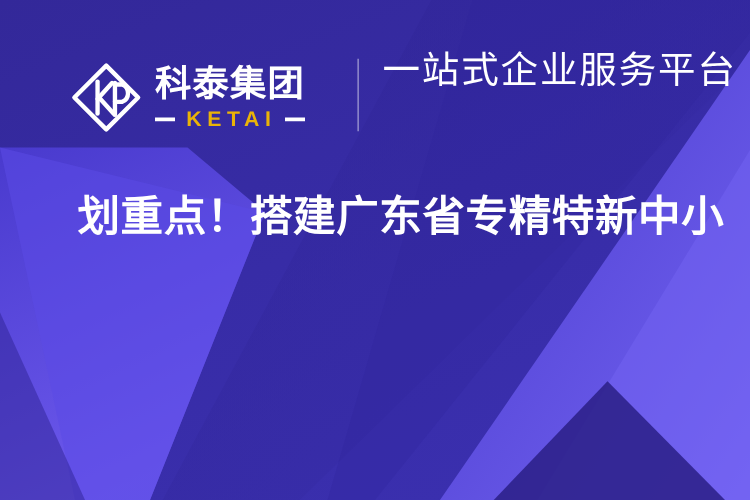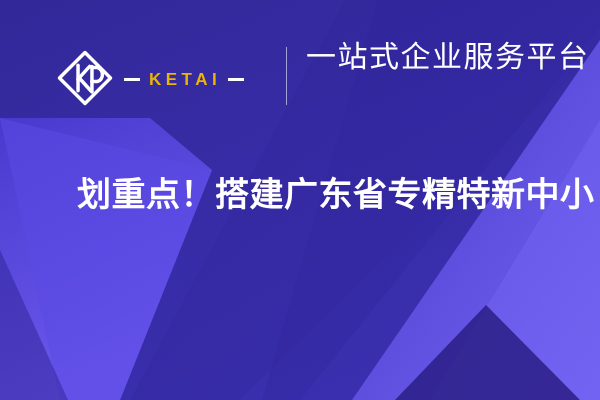--- a/index.html
+++ b/index.html
@@ -114,23 +114,22 @@
     letter-spacing: 0.5px;
     line-height: 1.15;
     white-space: nowrap;
     font-family: "Liberation Serif", "DejaVu Serif", serif;
   }
 
   
   .headline {
     position: absolute;
     left: 62px;
-    top: 168px;
+    top: 148px;
     width: 500px;
-    margin-left: 15px;
   }
   .headline-line {
     font-size: 34px;
     font-weight: 700;
     color: #ffffff;
     line-height: 52px;
     letter-spacing: 0.5px;
     white-space: nowrap;
     font-family: "DejaVu Sans", "Liberation Sans", sans-serif;
   }
@@ -192,20 +191,21 @@
         <path d="M40 50 L60 72"></path>
       </g>
       <g fill="none" stroke="#ffffff" stroke-width="6" stroke-linecap="round" stroke-linejoin="round">
 
         <path d="M62 30 L62 74"></path>
         <path d="M62 32 L72 32 A13 13 0 0 1 72 56 L62 56"></path>
       </g>
     </svg>
 
     <div class="logo-words">
+      <div class="logo-cn">科泰集团</div>
       <div class="logo-latin">
         <span class="dash"></span>
         <span class="word">KETAI</span>
         <span class="dash"></span>
       </div>
     </div>
   </div>
 
   <div class="divider"></div>
 

